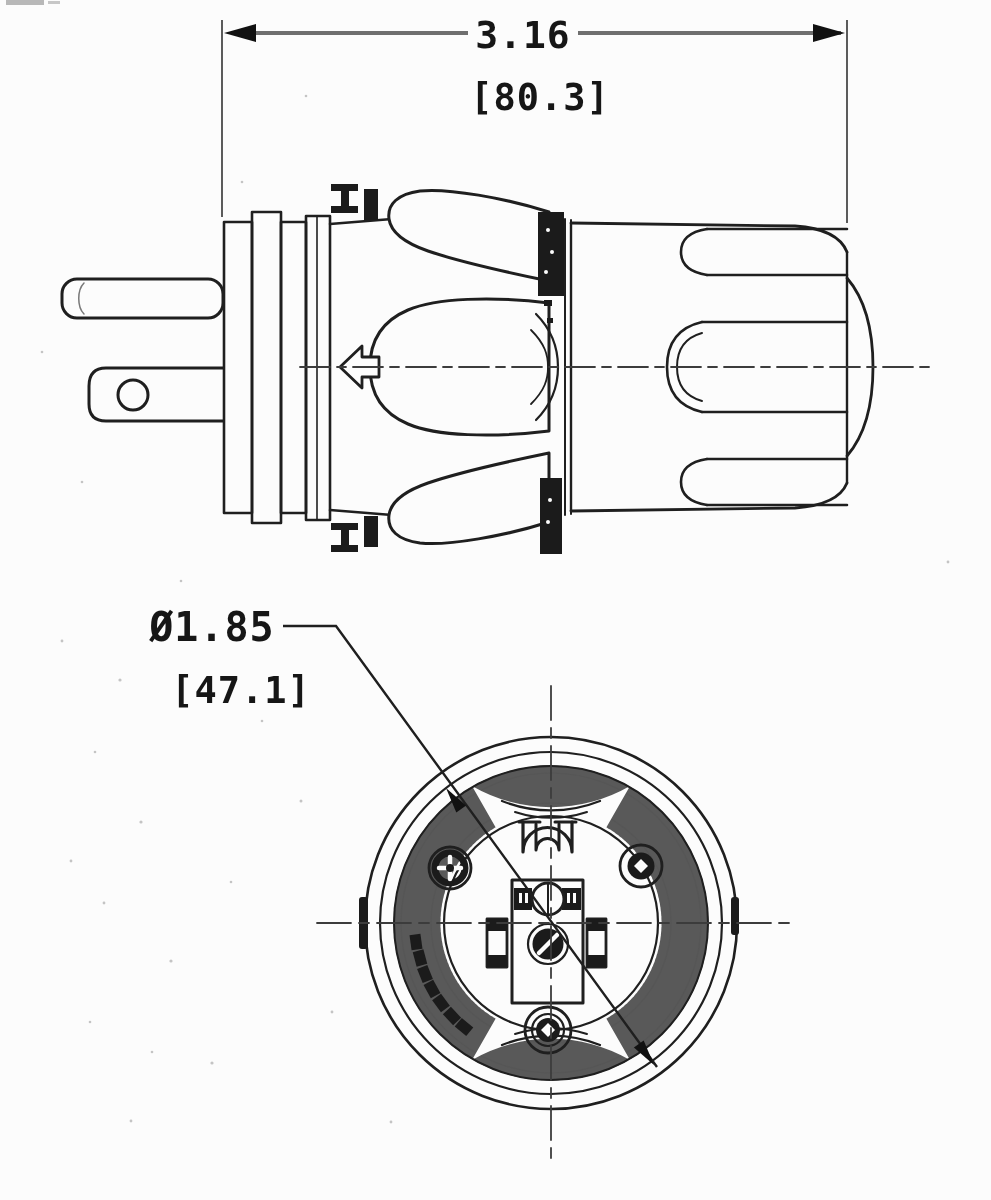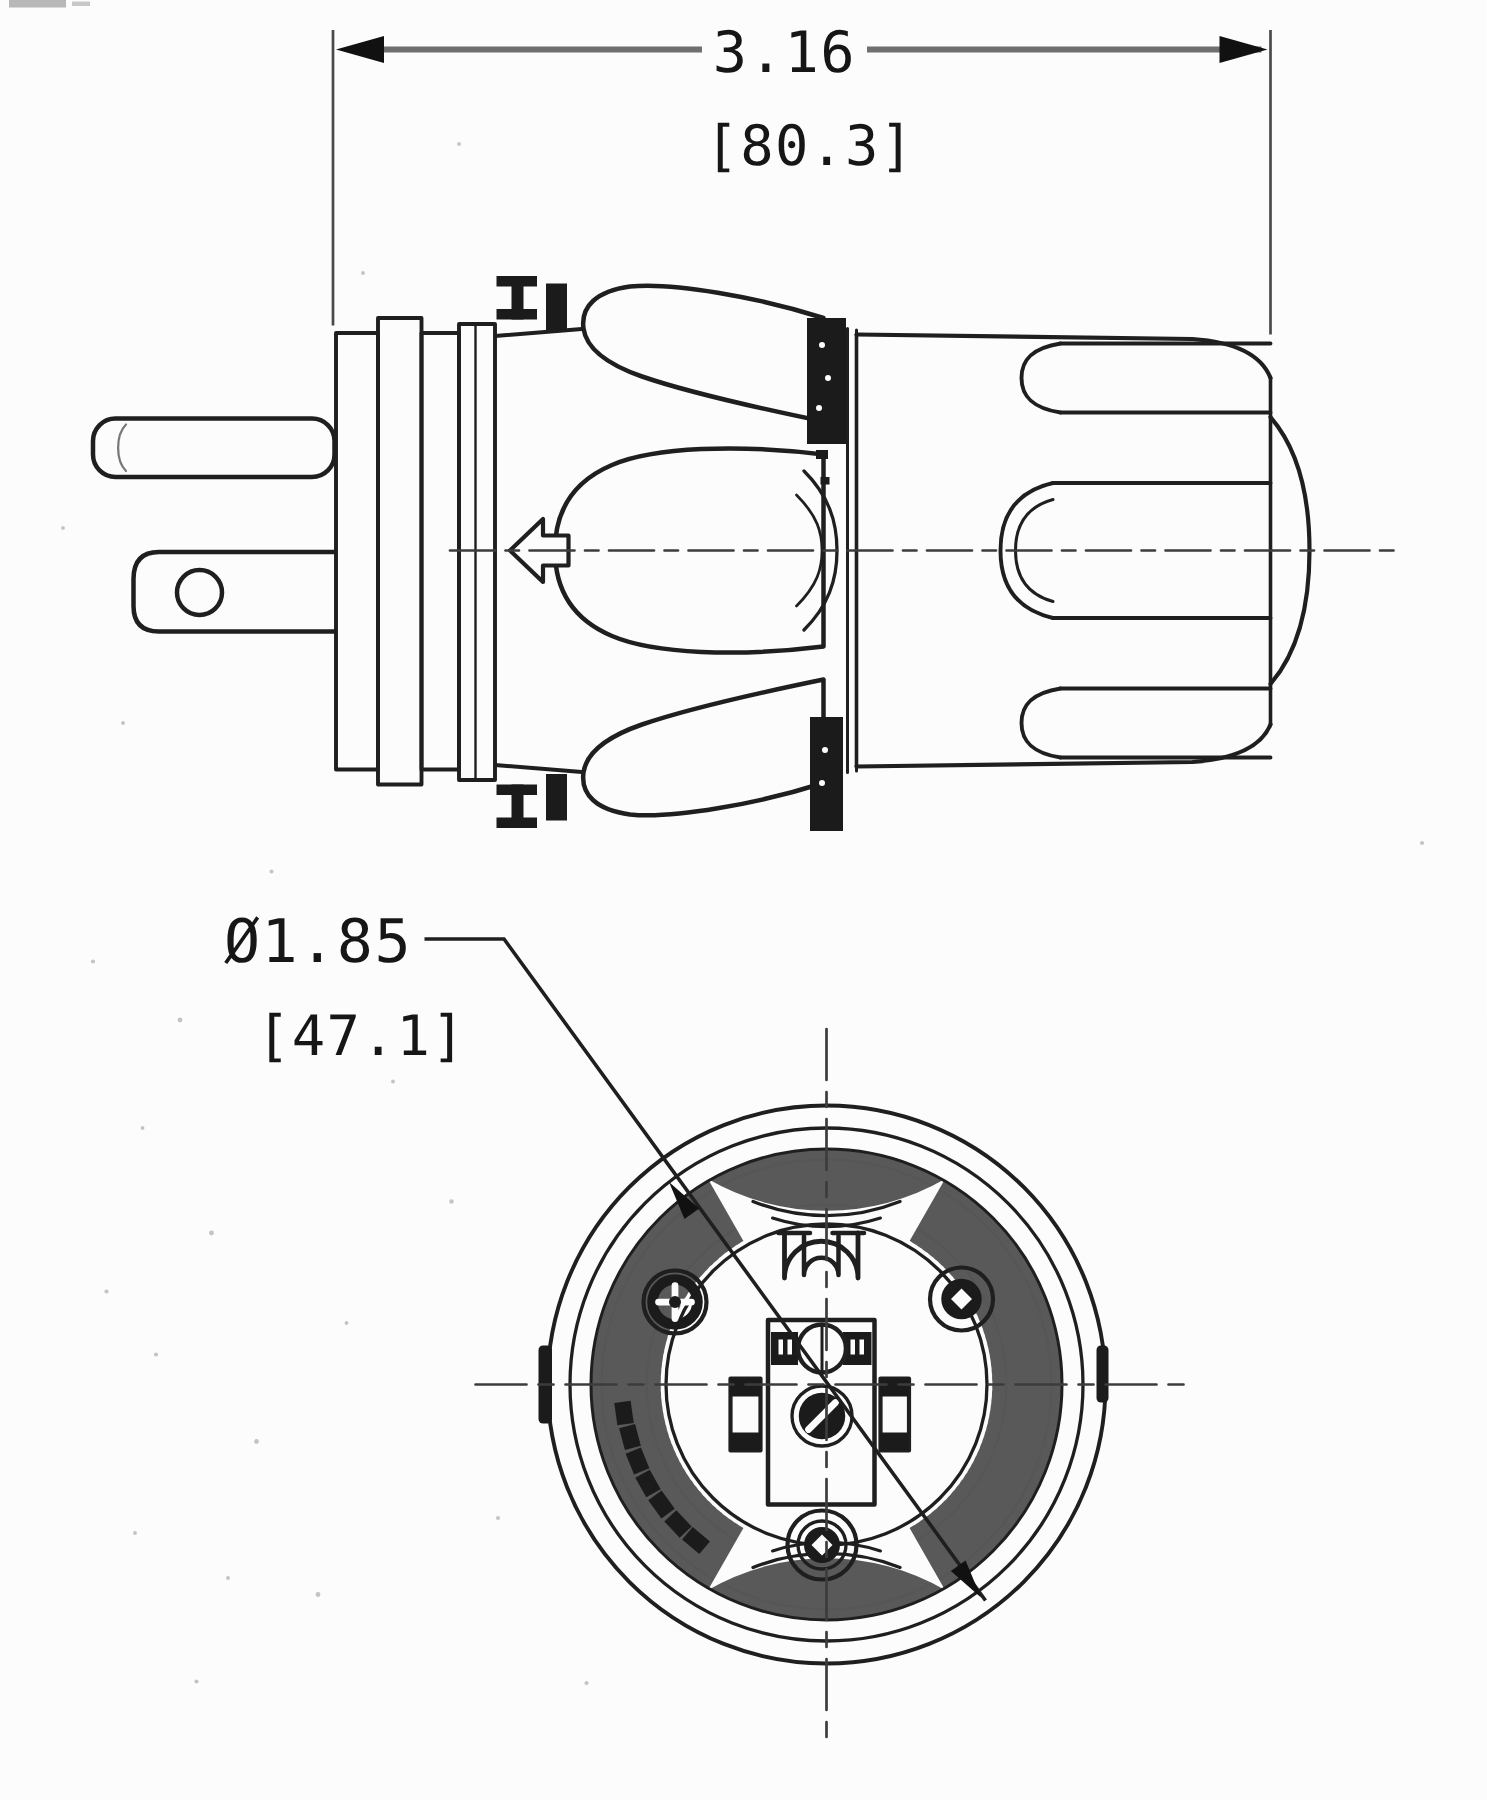--- a/index.html
+++ b/index.html
@@ -7,20 +7,21 @@
     padding: 0;
     background: #ffffff;
   }
   .sheet {
     position: relative;
     width: 991px;
     height: 1200px;
     background: #fcfcfc;
     overflow: hidden;
     font-family: "DejaVu Sans Mono", "Liberation Mono", monospace;
+    font-weight: bold;
   }
   svg { display: block; }
   .dim-text {
     font-family: "DejaVu Sans Mono", "Liberation Mono", monospace;
     fill: #161616;
     letter-spacing: 1px;
   }
 </style>
 </head>
 <body>

